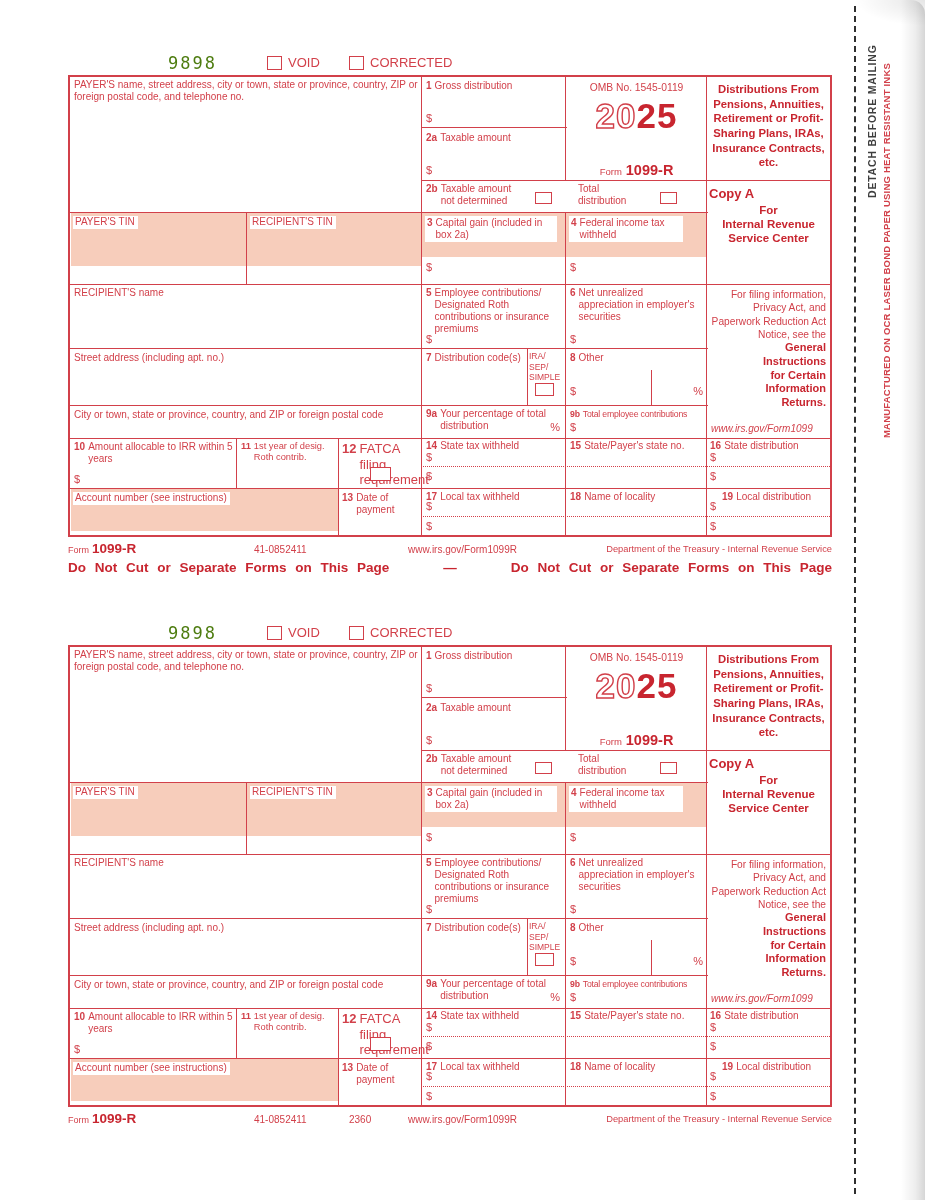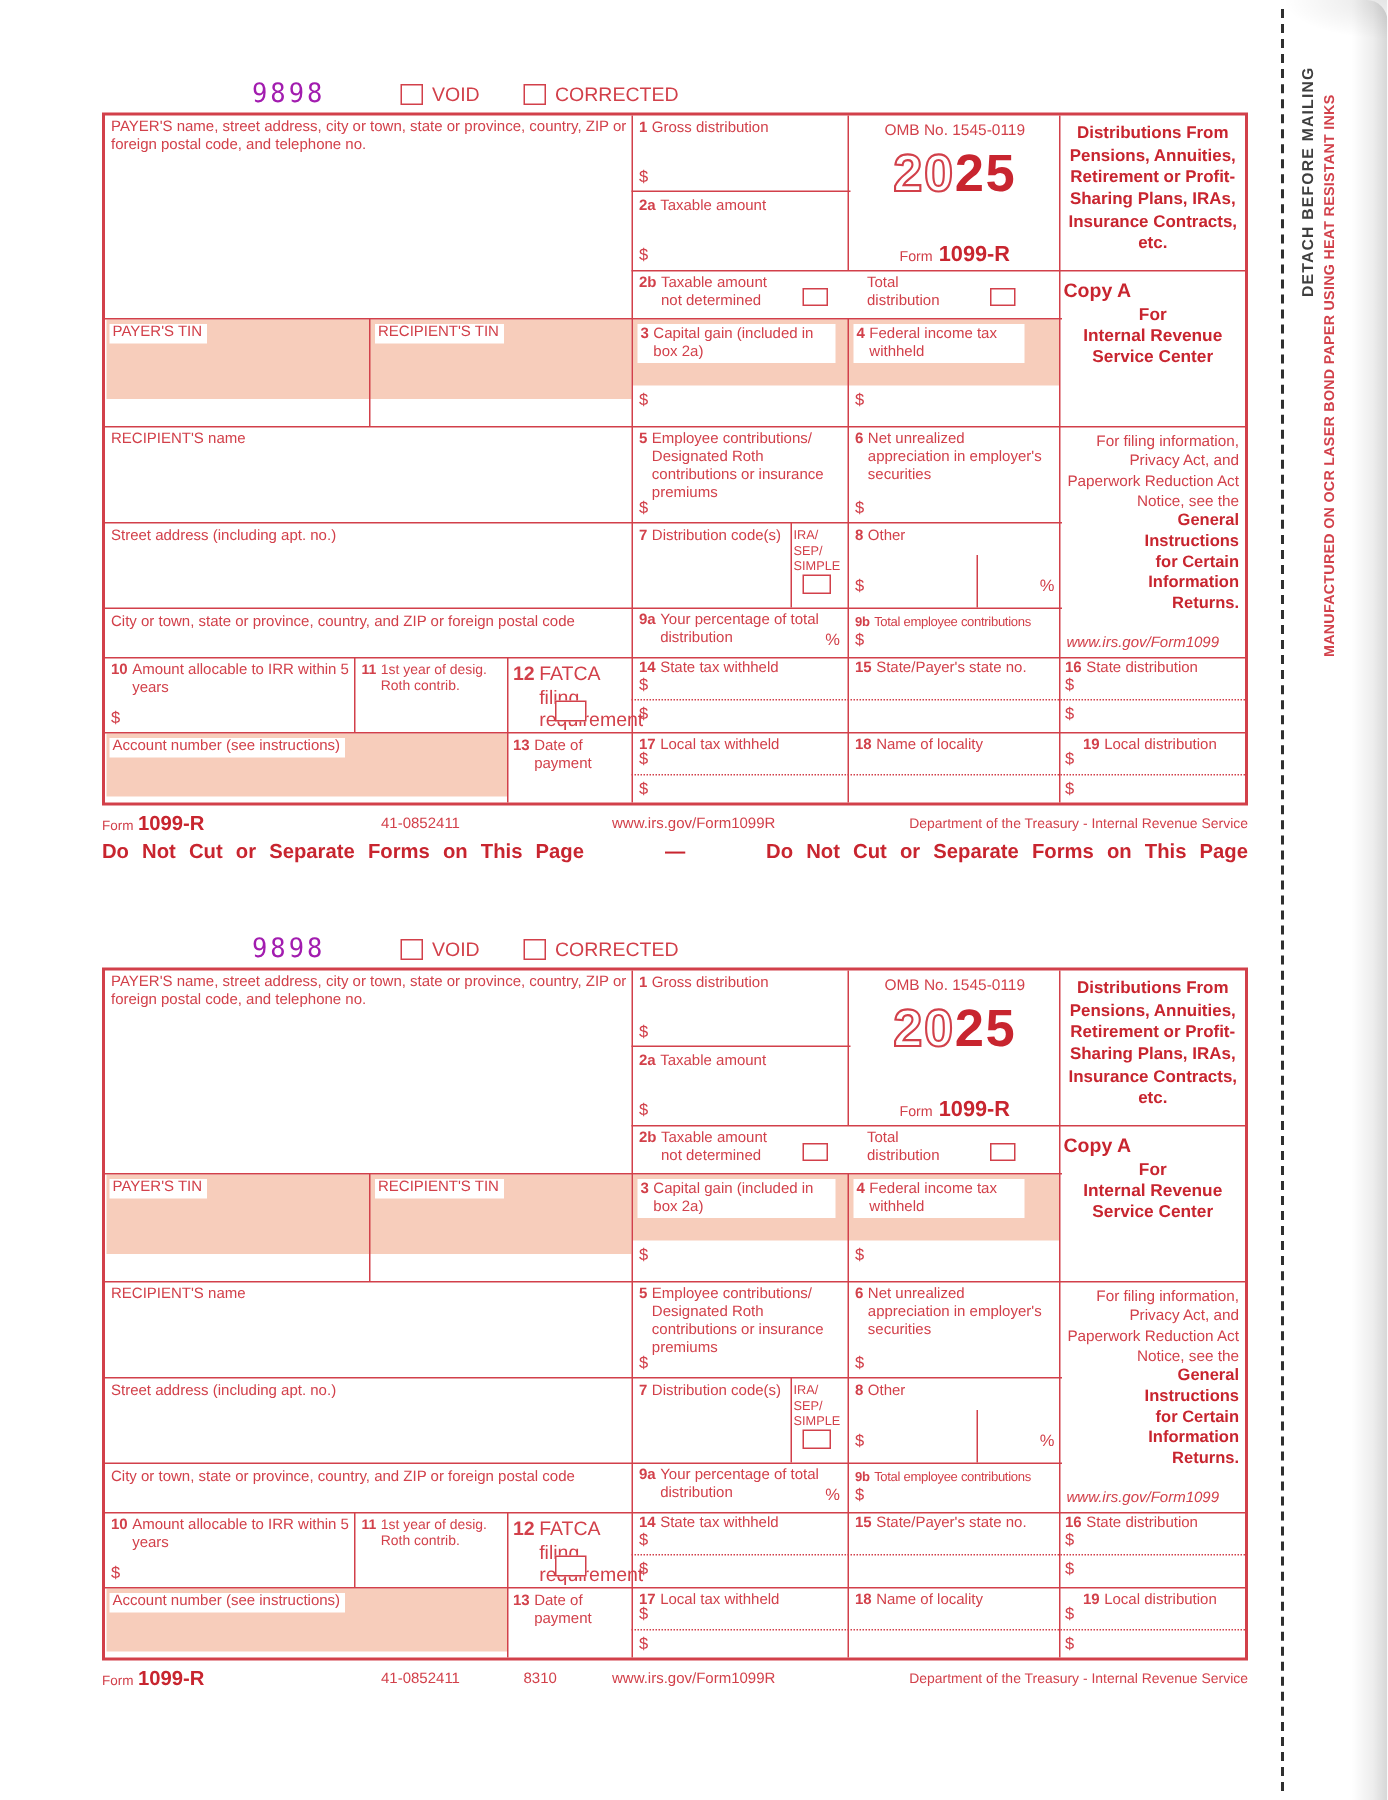--- a/index.html
+++ b/index.html
@@ -21,21 +21,21 @@
     font-size:10.5px;font-weight:bold;color:#3e3e3e;letter-spacing:0.8px;white-space:nowrap;}
   .v-manu{position:absolute;left:881px;top:438px;transform:rotate(-90deg);transform-origin:0 0;
     font-size:9.5px;font-weight:bold;color:var(--red);letter-spacing:0.2px;white-space:nowrap;}
 
   .copy{position:absolute;left:68px;width:764px;height:512px;}
   #slot1{top:52px;} #slot2{top:622px;}
 
   
   .hdr{position:absolute;left:0;top:0;width:764px;height:22px;}
   .code9898{position:absolute;left:100px;top:1px;font-family:"DejaVu Sans Mono",monospace;
-    font-size:17px;color:#a21caf;letter-spacing:2px;transform:scaleY(1.05);}
+    font-size:17px;color:#4d7c0f;letter-spacing:2px;transform:scaleY(1.05);}
   .cb{position:absolute;border:1.5px solid var(--red);background:#fff;box-sizing:border-box;}
   .cb-void{left:199px;top:4px;width:15px;height:14px;}
   .cb-corr{left:281px;top:4px;width:15px;height:14px;}
   .hlbl{position:absolute;top:3px;font-size:13px;color:var(--red);}
   .void-l{left:220px;} .corr-l{left:302px;}
 
   
   .grid{position:absolute;left:0;top:23px;width:760px;height:458px;border:2px solid var(--red);}
   .hl{position:absolute;height:0;border-top:1.2px solid var(--red);}
   .vl{position:absolute;width:0;border-left:1.2px solid var(--red);}
@@ -559,21 +559,21 @@
     <div class="rc-for">For</div>
     <div class="rc-dest">Internal Revenue Service Center</div>
     <div class="rc-fil">For filing information, Privacy Act, and Paperwork Reduction Act Notice, see the</div>
     <div class="rc-ins"><span>General Instructions for Certain Information Returns.</span></div>
     <div class="rc-url">www.irs.gov/Form1099</div>
   </div>
 
   <div class="ftr">
     <span class="f-form"><span class="w">Form</span><span class="n">1099-R</span></span>
     <span class="f-cat">41-0852411</span>
-    <span class="f-5140">8310</span>
+    <span class="f-5140">2360</span>
     <span class="f-url">www.irs.gov/Form1099R</span>
     <span class="f-dept">Department of the Treasury - Internal Revenue Service</span>
   </div>
 </div>
 
   <div class="perf"></div>
   <div class="v-detach">DETACH BEFORE MAILING</div>
   <div class="v-manu">MANUFACTURED ON OCR LASER BOND PAPER USING HEAT RESISTANT INKS</div>
   <div class="shade-right"></div>
   <div class="shade-corner"></div>

